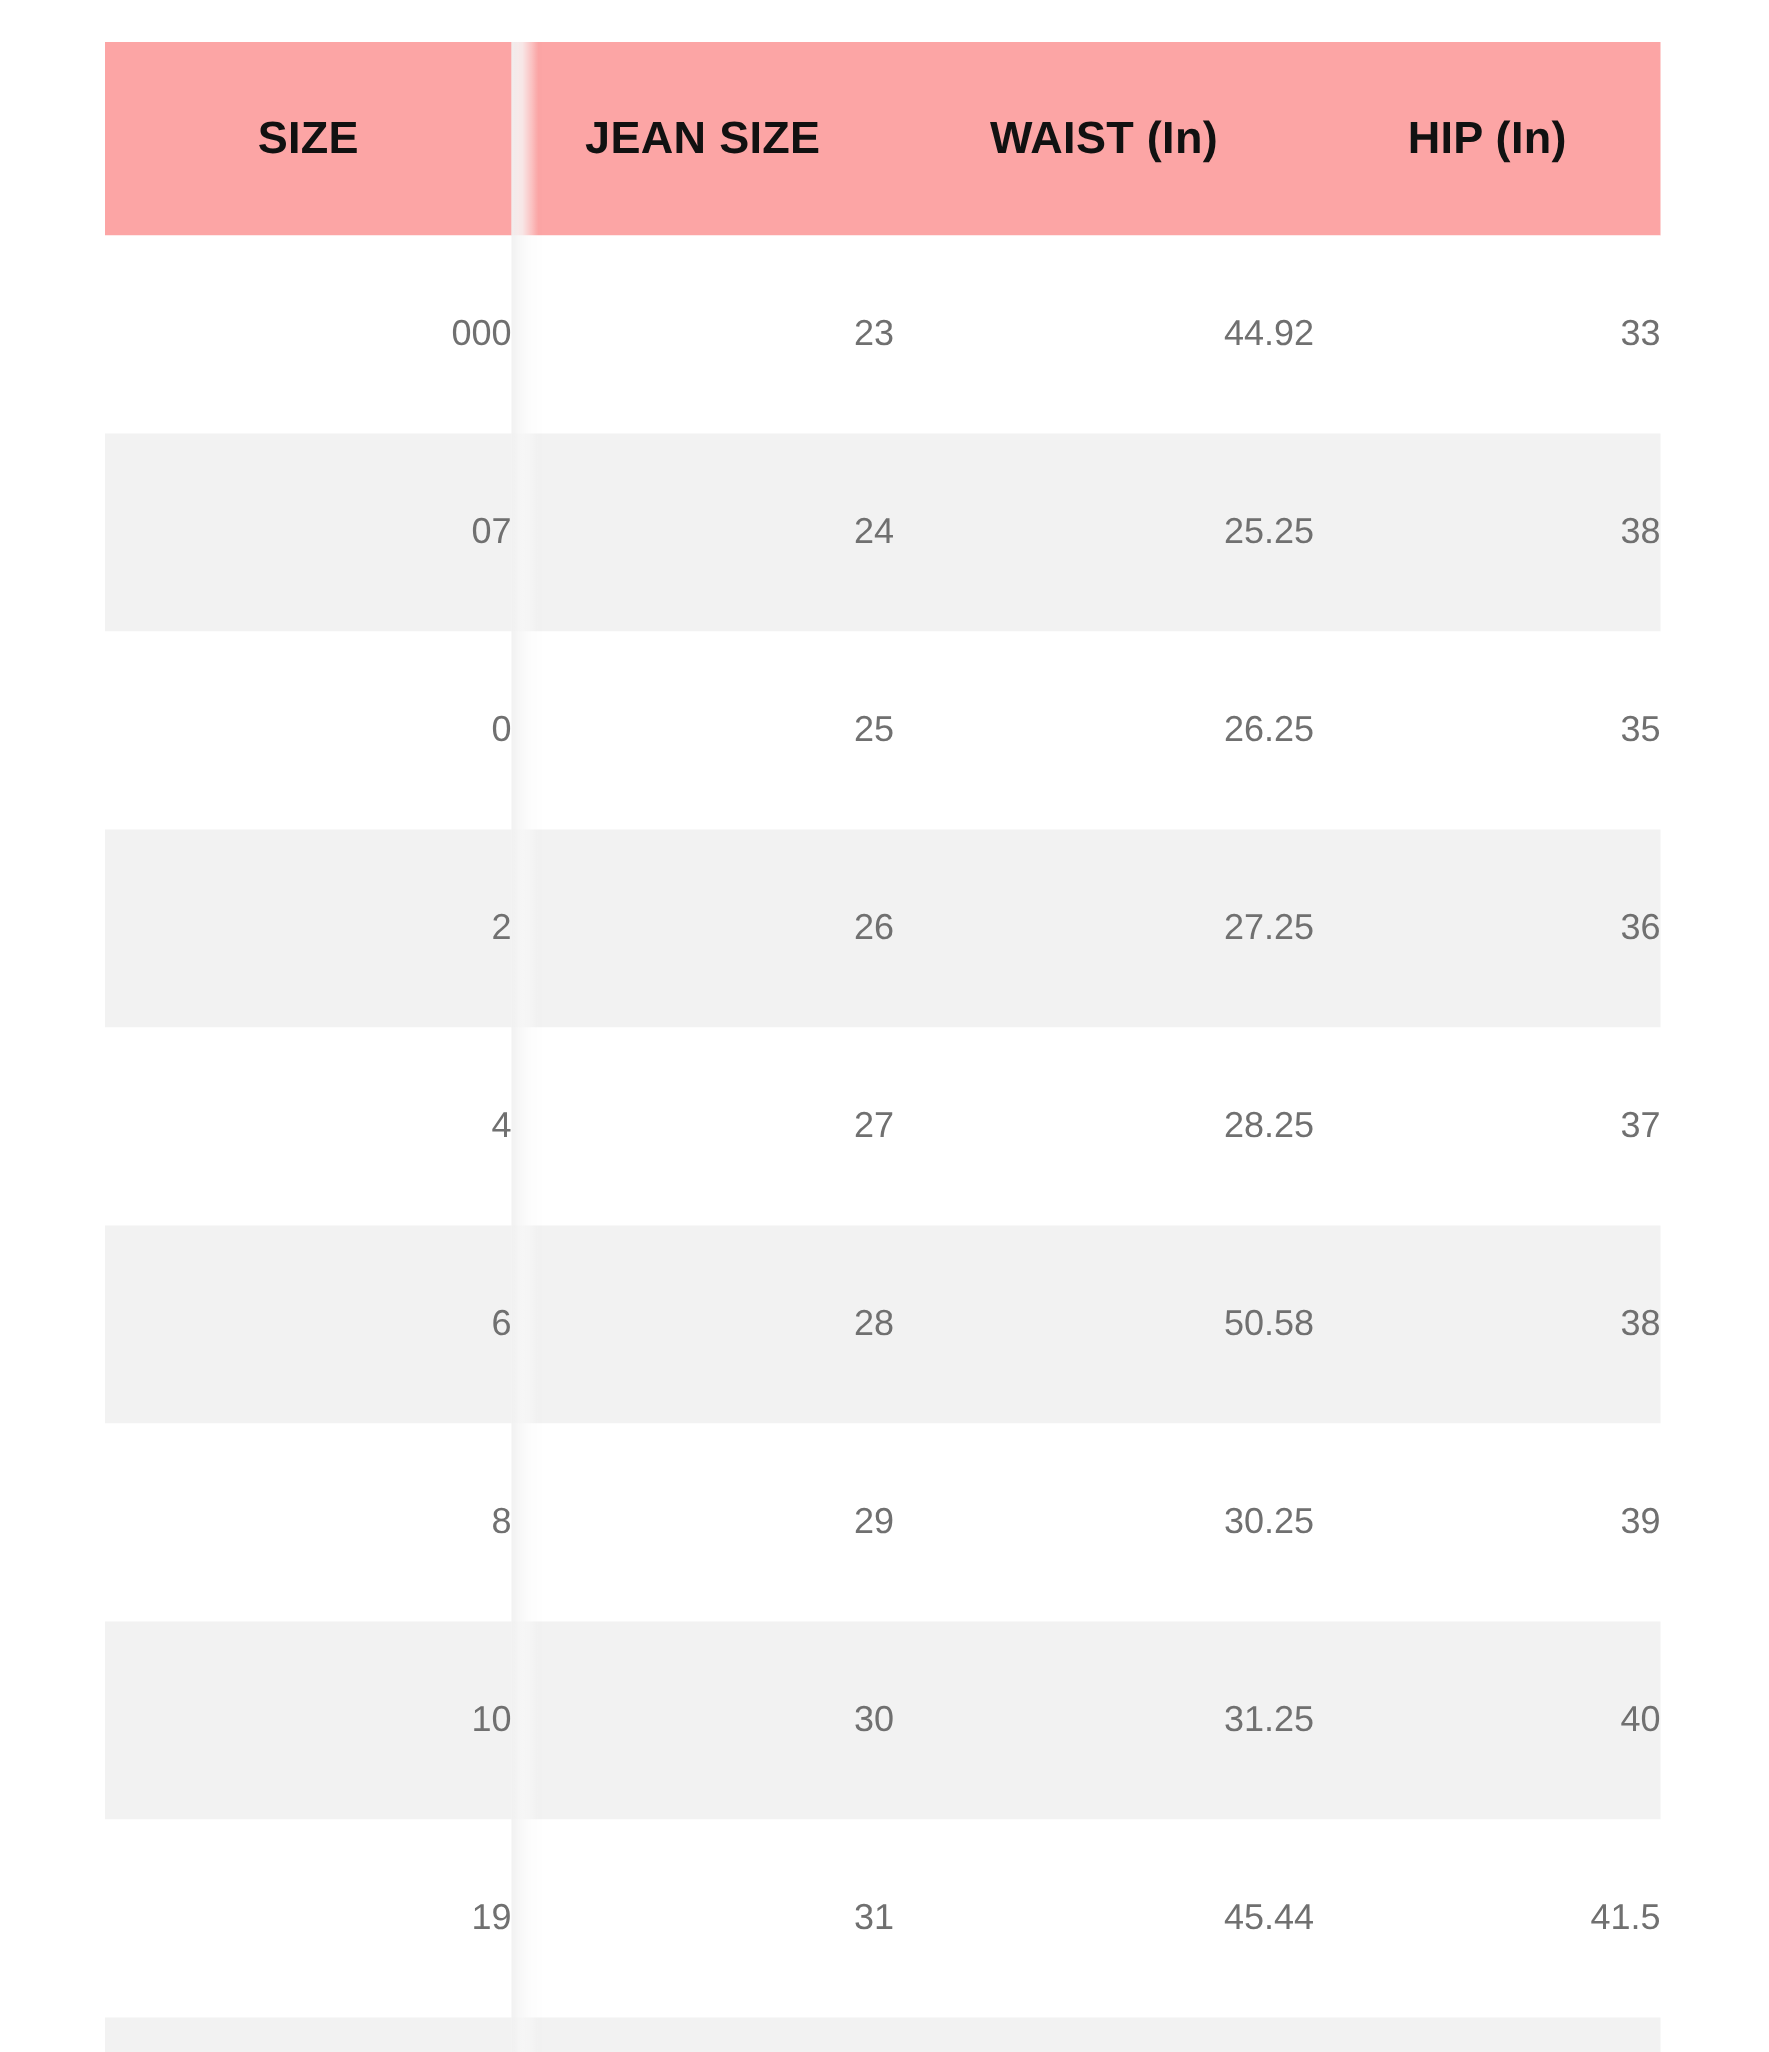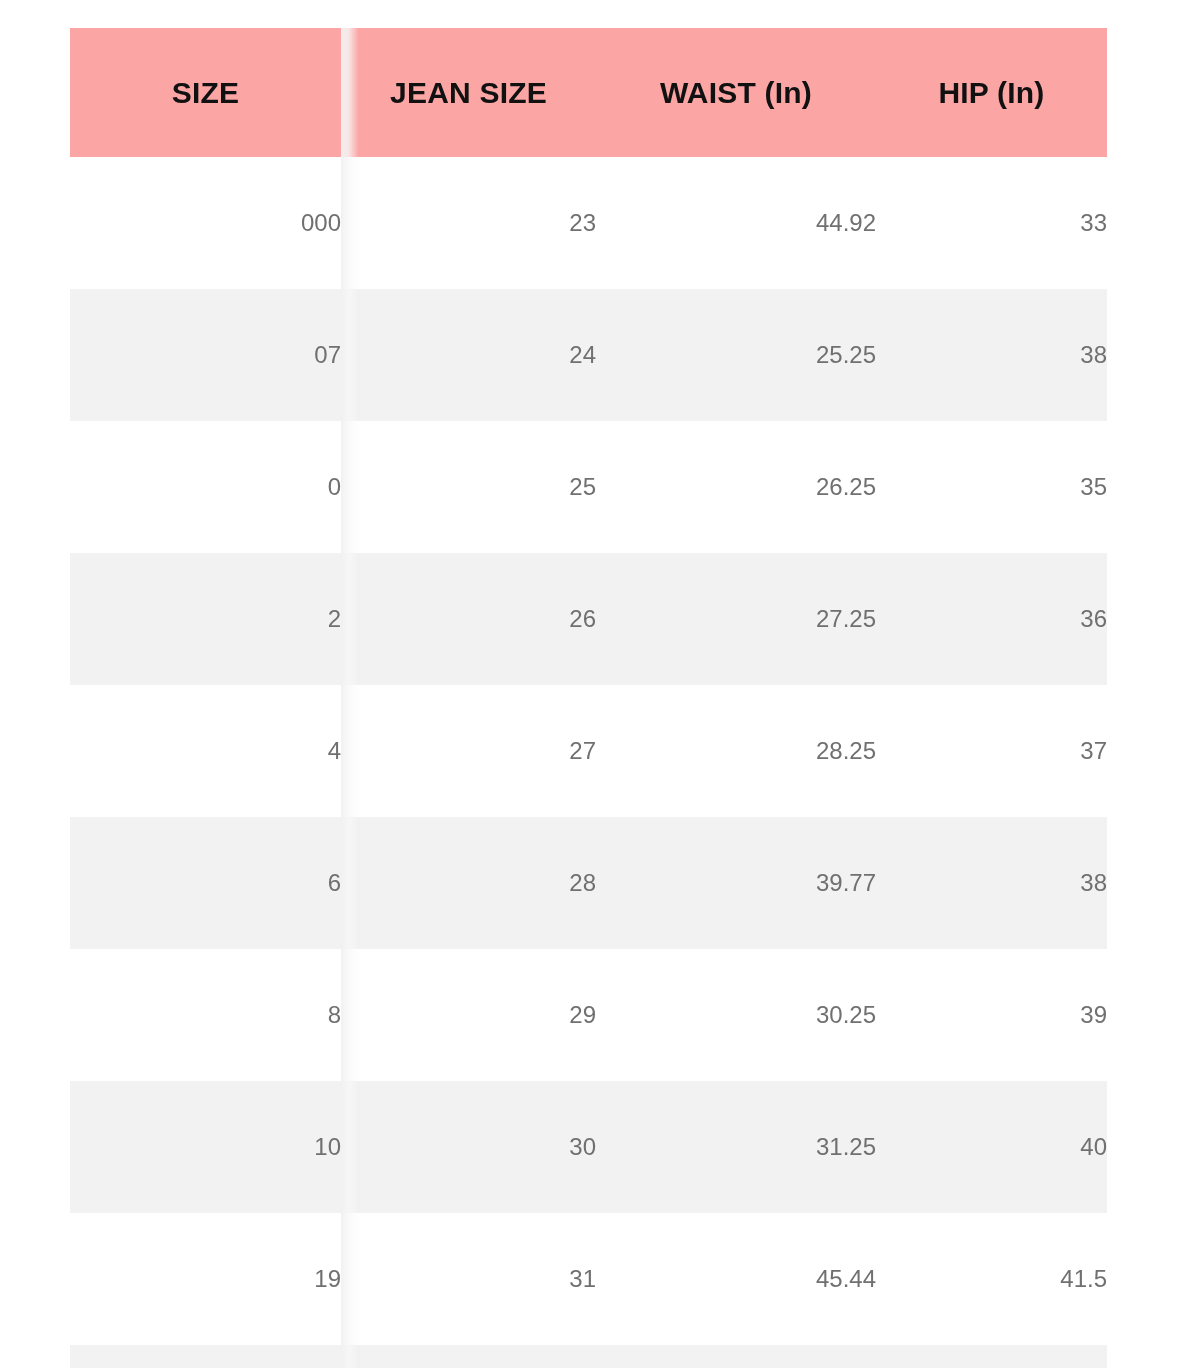--- a/index.html
+++ b/index.html
@@ -147,21 +147,21 @@
       <tr>
         <td>4</td>
         <td>27</td>
         <td>28.25</td>
         <td>37</td>
       </tr>
 
       <tr class="shaded">
         <td>6</td>
         <td>28</td>
-        <td>39.77</td>
+        <td>50.58</td>
         <td>38</td>
       </tr>
 
       <tr>
         <td>8</td>
         <td>29</td>
         <td>30.25</td>
         <td>39</td>
       </tr>
 

